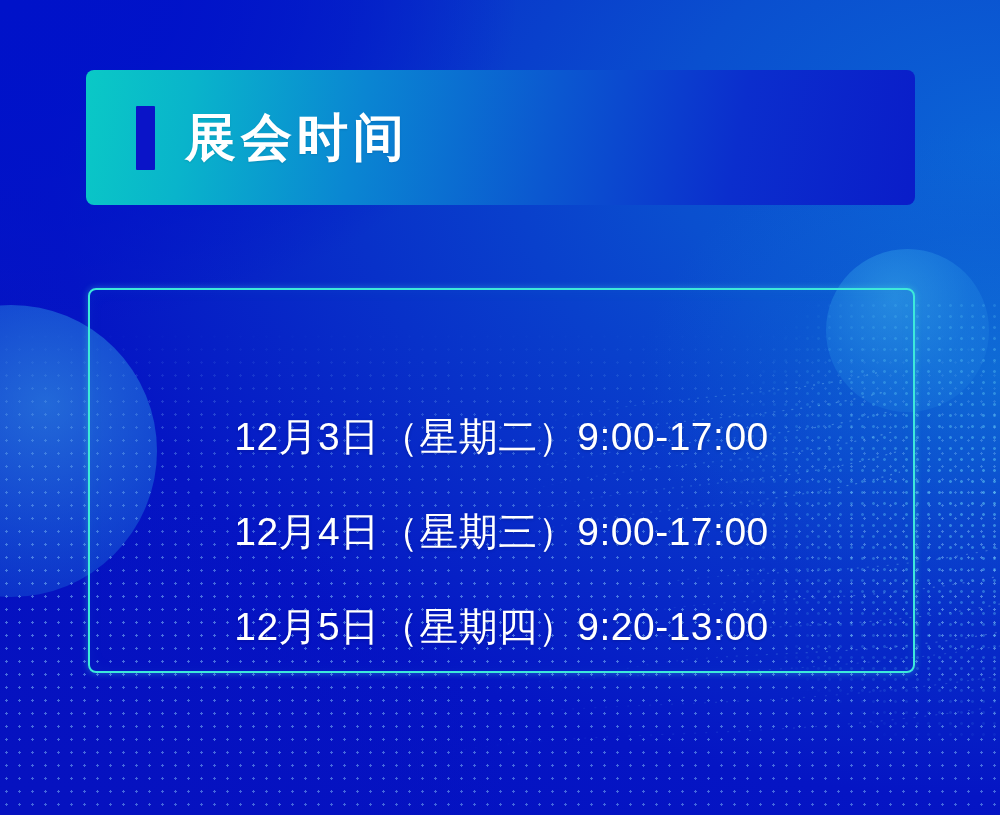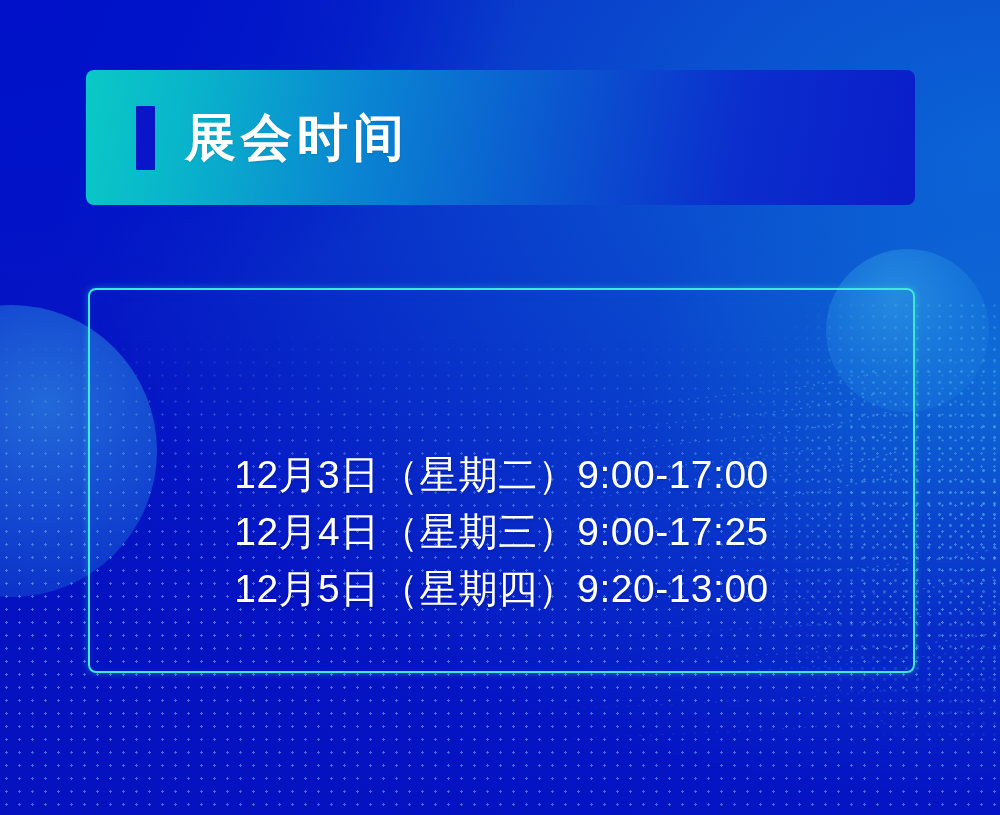--- a/index.html
+++ b/index.html
@@ -91,21 +91,21 @@
     position:absolute; left:88px; top:288px; width:827px; height:385px;
     border:2px solid #3de9da; border-radius:8px;
     box-shadow:0 0 7px rgba(62,233,218,0.38), inset 0 0 16px rgba(62,233,218,0.05);
   }
 
   
   .dates {
     position:absolute; left:88px; top:288px; width:827px; height:486px;
     display:flex; flex-direction:column;
     align-items:center; justify-content:center;
-    gap:18px;
+    gap:56px;
   }
   .date-line {
     color:#ffffff; font-size:39px; font-weight:500;
     line-height:1; white-space:nowrap;
     letter-spacing:0.5px;
     text-shadow:0 1px 3px rgba(0,10,60,0.22);
   }
 </style>
 </head>
 <body>
@@ -160,17 +160,17 @@
 
   <div class="banner">
     <div class="banner-bar"></div>
     <div class="banner-title">展会时间</div>
   </div>
 
   <div class="frame"></div>
 
   <div class="dates">
     <div class="date-line">12月3日（星期二）9:00-17:00</div>
-    <div class="date-line">12月4日（星期三）9:00-17:25</div>
+    <div class="date-line">12月4日（星期三）9:00-17:00</div>
     <div class="date-line">12月5日（星期四）9:20-13:00</div>
   </div>
 
 </div>
 
 </body></html>

